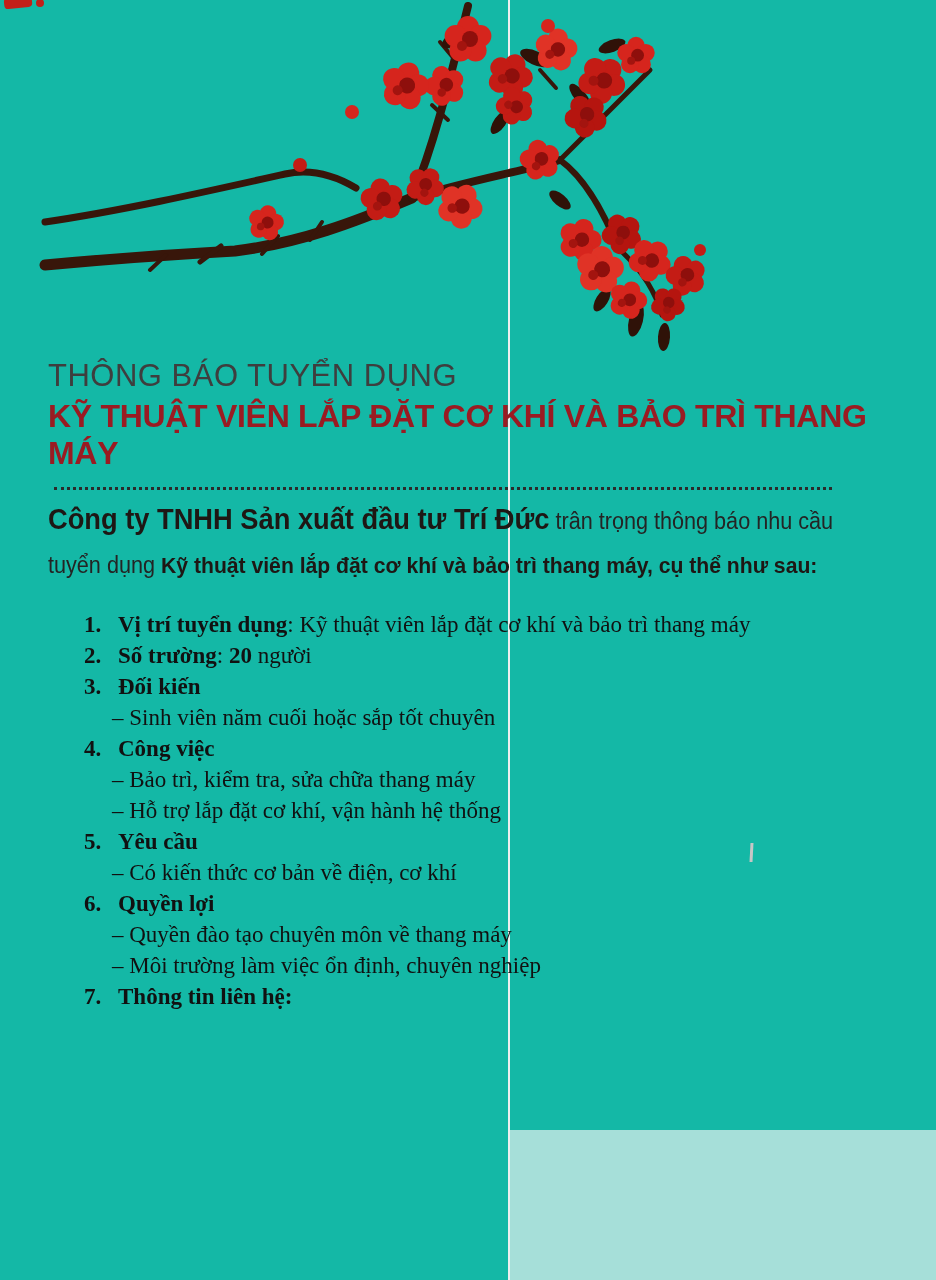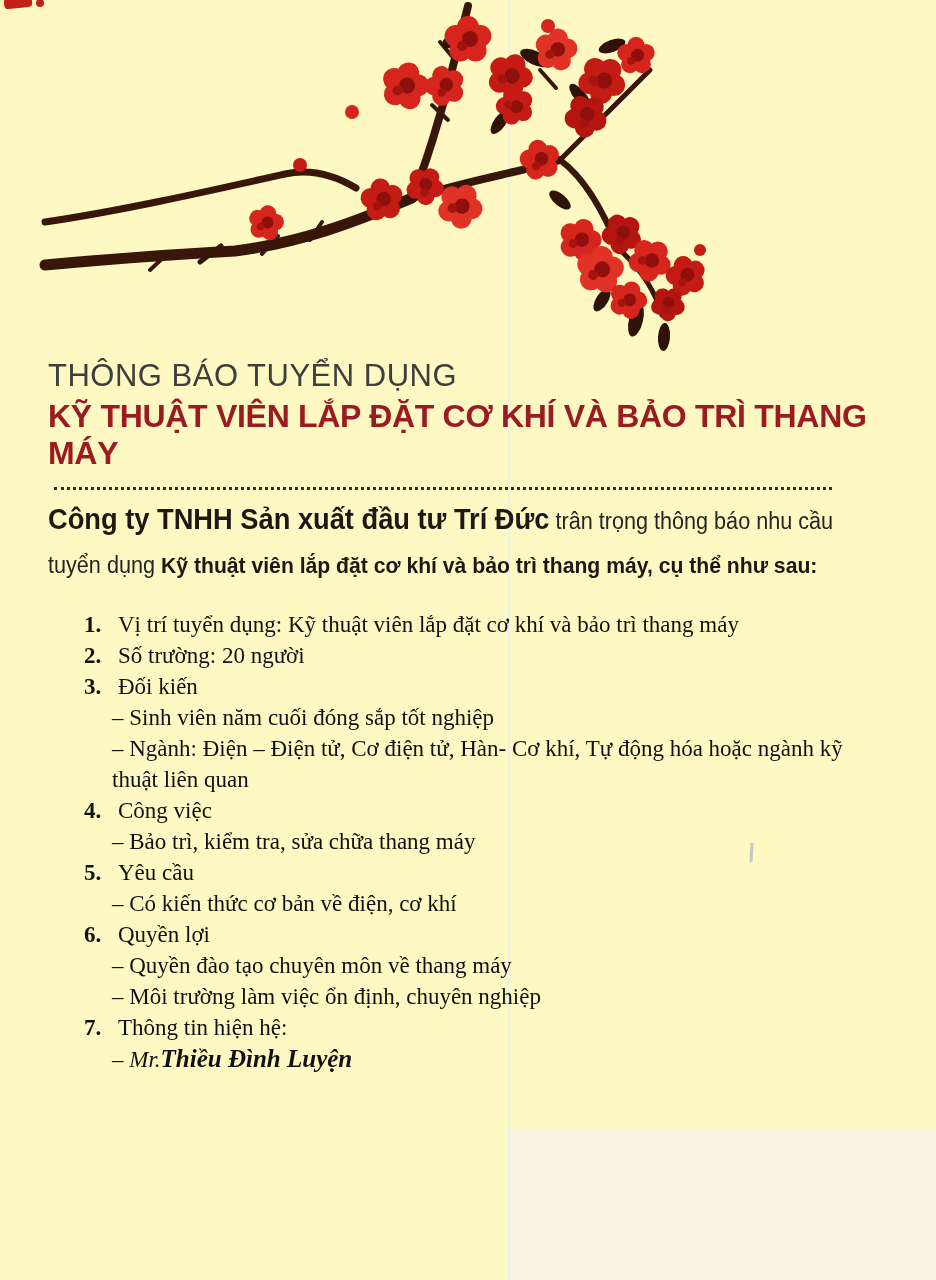--- a/index.html
+++ b/index.html
@@ -1,18 +1,18 @@
 <!DOCTYPE html>
 <html><head>
 <meta charset="utf-8">
 <style>
   html,body{margin:0;padding:0;background:#ffffff;}
   .page{
     position:relative;width:936px;height:1280px;margin:0 auto;
-    background:#fef9c3;overflow:hidden;
+    background:#14b8a6;overflow:hidden;
     font-family:"Liberation Serif",serif;color:#151515;
   }
   .crease{position:absolute;left:508px;top:0;width:2px;height:1280px;background:#efefef;}
   .shade-br{position:absolute;left:510px;top:1130px;width:426px;height:150px;background:#f5f5f5;opacity:.65;}
   .scan-mark{position:absolute;left:750px;top:843px;width:3px;height:19px;background:#c6c6c6;transform:rotate(3deg);}
   .blossom{position:absolute;left:0;top:0;}
 
   .content{position:absolute;left:48px;top:356px;width:840px;}
 
   .kicker{
@@ -35,21 +35,21 @@
     margin-top:7px;transform:scaleX(.94);transform-origin:left top;width:900px;
   }
   .intro-line{white-space:nowrap;line-height:44px;}
   .intro .seg-company{font-weight:bold;font-size:29px;color:#1e1714;}
   .intro .seg-b{font-weight:bold;font-size:22.5px;color:#1e1714;}
 
   .list{margin-top:21px;font-size:23px;line-height:31px;color:#111;}
   .list-item{display:flex;margin-left:36px;}
   .num{font-weight:bold;width:34px;flex:none;}
   .item-body{flex:1;}
-  .seg-b{font-weight:normal;}
+  .seg-b{font-weight:bold;}
   .seg-i{font-style:italic;}
   .seg-bi{font-style:italic;font-weight:bold;font-size:25px;}
   .sub-line{margin-left:64px;width:774px;}
 </style>
 </head>
 <body>
 
 <div class="page">
 
   <div class="crease"></div>
@@ -154,39 +154,38 @@
           <div class="item-body"><span class="seg-b">Vị trí tuyển dụng</span><span>: Kỹ thuật viên lắp đặt cơ khí và bảo trì thang máy</span></div>
         </div>
         <div class="list-item">
           <span class="num">2.</span>
           <div class="item-body"><span class="seg-b">Số trường</span><span>: </span><span class="seg-b">20</span><span> người</span></div>
         </div>
         <div class="list-item">
           <span class="num">3.</span>
           <div class="item-body"><span class="seg-b">Đối kiến</span></div>
         </div>
-        <div class="sub-line"><span>– Sinh viên năm cuối đóng sắp tốt nghiệp</span></div>
-        <div class="sub-line"><span>– Ngành: Điện – Điện tử, Cơ điện tử, Hàn- Cơ khí, Tự động hóa hoặc ngành kỹ thuật liên quan</span></div>
+        <div class="sub-line"><span>– Sinh viên năm cuối hoặc sắp tốt chuyên</span></div>
         <div class="list-item">
           <span class="num">4.</span>
           <div class="item-body"><span class="seg-b">Công việc</span></div>
         </div>
         <div class="sub-line"><span>– Bảo trì, kiểm tra, sửa chữa thang máy</span></div>
+        <div class="sub-line"><span>– Hỗ trợ lắp đặt cơ khí, vận hành hệ thống</span></div>
         <div class="list-item">
           <span class="num">5.</span>
           <div class="item-body"><span class="seg-b">Yêu cầu</span></div>
         </div>
         <div class="sub-line"><span>– Có kiến thức cơ bản về điện, cơ khí</span></div>
         <div class="list-item">
           <span class="num">6.</span>
           <div class="item-body"><span class="seg-b">Quyền lợi</span></div>
         </div>
         <div class="sub-line"><span>– Quyền đào tạo chuyên môn về thang máy</span></div>
         <div class="sub-line"><span>– Môi trường làm việc ổn định, chuyên nghiệp</span></div>
         <div class="list-item">
           <span class="num">7.</span>
-          <div class="item-body"><span class="seg-b">Thông tin hiện hệ:</span></div>
+          <div class="item-body"><span class="seg-b">Thông tin liên hệ:</span></div>
         </div>
-        <div class="sub-line"><span>– </span><span class="seg-i">Mr.</span><span class="seg-bi">Thiều Đình Luyện</span></div>
       </div>
 
   </div>
 </div>
 
 </body></html>

